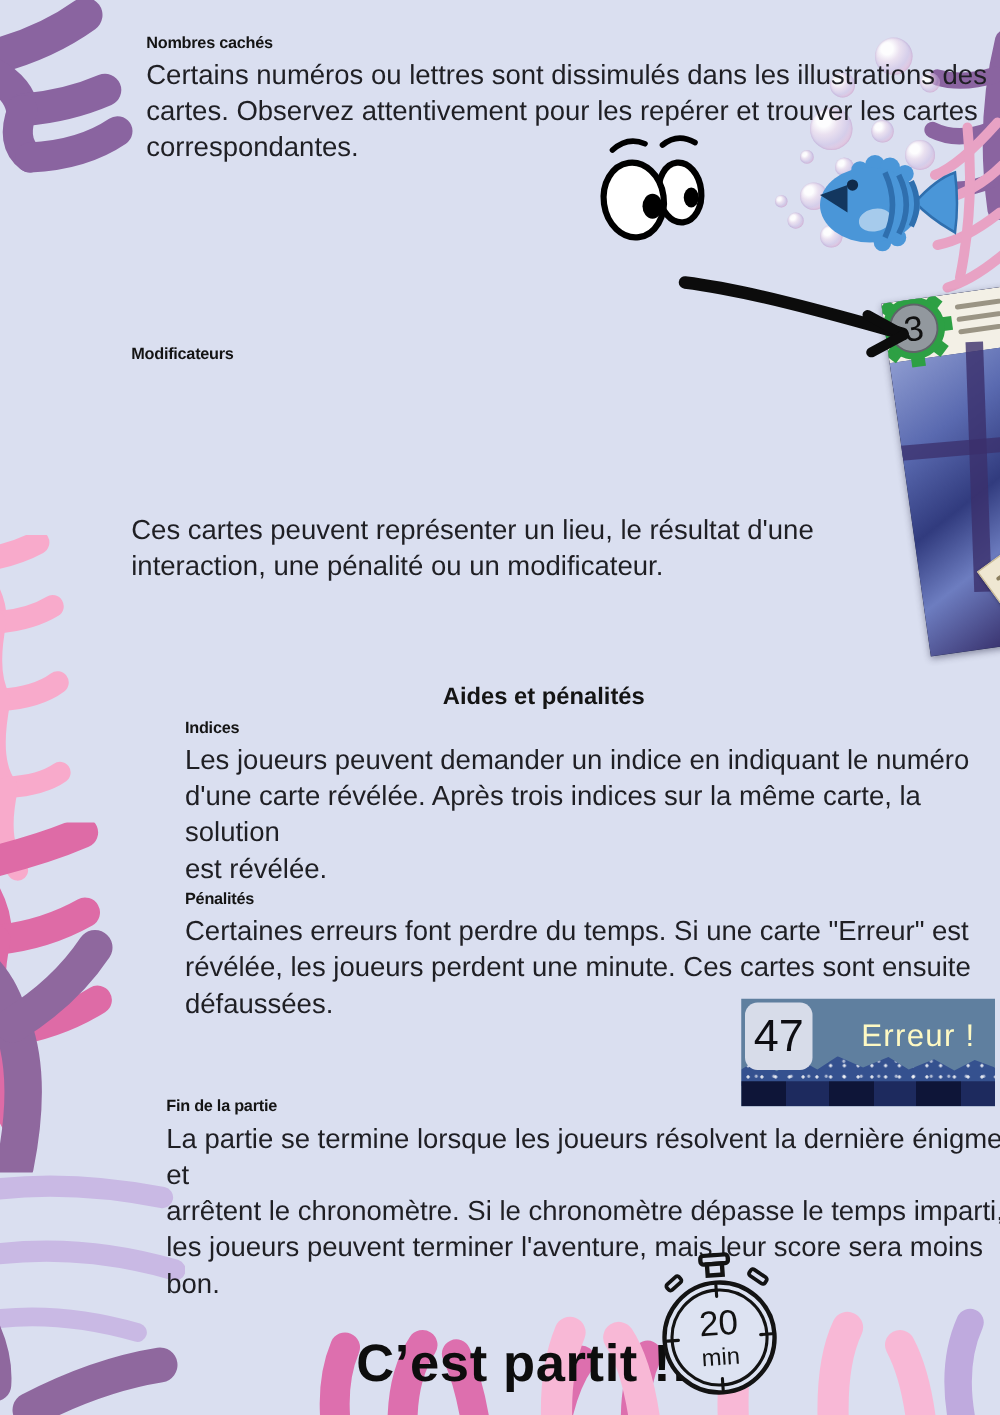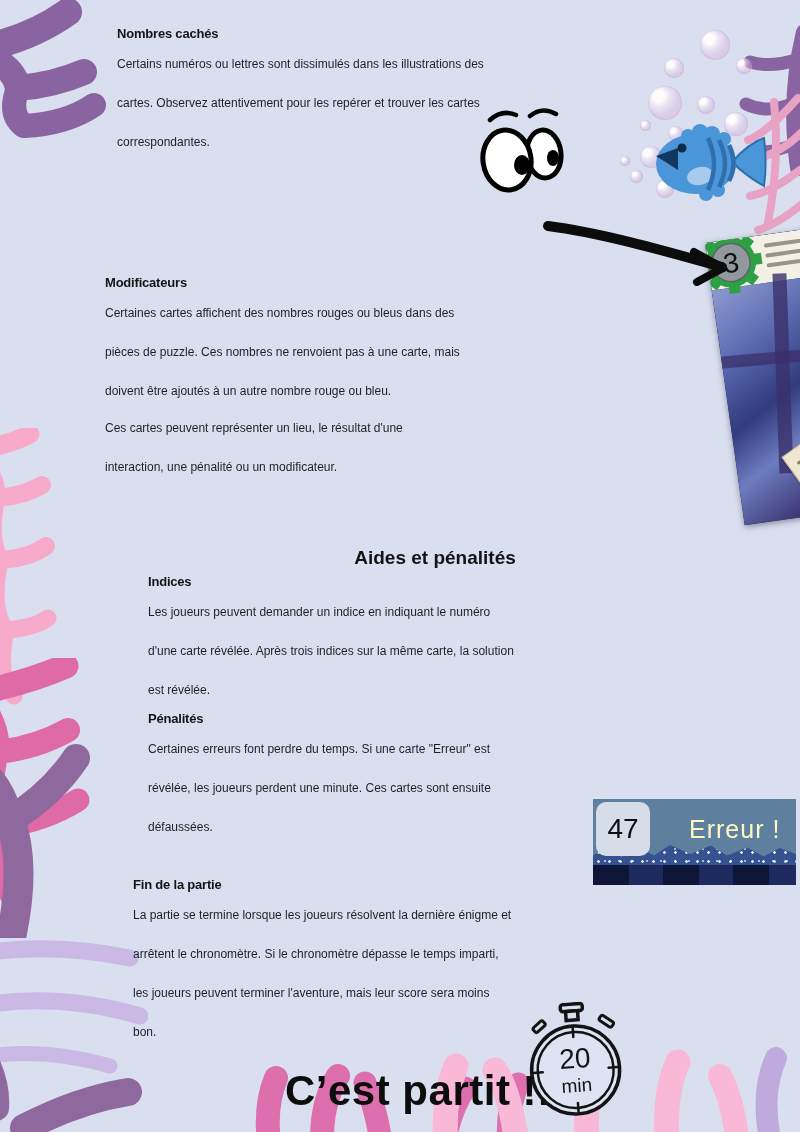--- a/index.html
+++ b/index.html
@@ -4,21 +4,21 @@
 <style>
   html,body{margin:0;padding:0;}
   body{width:800px;height:1132px;overflow:hidden;position:relative;
        font-family:"Liberation Sans","DejaVu Sans",sans-serif;}
   #page{position:absolute;inset:0;width:800px;height:1132px;background:#dadff0;overflow:hidden;}
 
   .deco{position:absolute;pointer-events:none;}
 
   .sec{position:absolute;z-index:4;}
   .sec h2{margin:0 0 4px 0;font-size:13px;font-weight:800;color:#141414;letter-spacing:-0.2px;}
-  .sec p{margin:0;font-size:12px;line-height:39px;color:#1f1f24;white-space:pre-line;}
+  .sec p{margin:0;font-size:22px;line-height:29px;color:#1f1f24;white-space:pre-line;}
   .accent-green{color:#1fb35b;}
   .accent-gray{color:#b9bdc6;}
   .center-title{position:absolute;left:105px;top:547px;width:660px;text-align:center;z-index:4;
        font-size:19px;font-weight:800;color:#141414;}
 
   .cta{position:absolute;left:285px;top:1028px;z-index:5;font-size:42px;font-weight:800;
        color:#0d0d0d;letter-spacing:0.5px;margin-top:39px;}
 
   .bubble{position:absolute;border-radius:50%;z-index:2;
     background:radial-gradient(circle at 32% 30%, rgba(255,255,255,.95) 0 16%,
@@ -31,21 +31,21 @@
        background:#5f7f9f;overflow:hidden;}
   .error-card .water{position:absolute;left:0;right:0;bottom:16px;height:30px;background:#35518f;
        background-image:radial-gradient(circle, rgba(255,255,255,.85) 1px, transparent 1.6px),
                         radial-gradient(circle, rgba(255,255,255,.6) 1px, transparent 1.5px);
        background-size:11px 9px,14px 12px;background-position:0 0,5px 4px;
        clip-path:polygon(0 55%,6% 30%,14% 60%,22% 25%,30% 55%,38% 20%,48% 50%,58% 22%,66% 55%,76% 28%,84% 58%,92% 30%,100% 50%,100% 100%,0 100%);}
   .error-card .bricks{position:absolute;left:0;right:0;bottom:0;height:20px;
        background:repeating-linear-gradient(90deg,#0e1538 0 36px,#1d2a5e 36px 70px);}
   .error-card .num{position:absolute;left:3px;top:3px;width:54px;height:54px;background:#d7dce9;
        border-radius:10px;display:flex;align-items:center;justify-content:center;
-       font-size:28px;color:#0d0d12;z-index:2;}
+       font-size:36px;color:#0d0d12;z-index:2;}
   .error-card .lbl{position:absolute;left:96px;top:16px;font-size:25px;color:#fef9c3;
        letter-spacing:1px;z-index:2;}
 
   
   .machine-card{position:absolute;left:705px;top:243px;width:190px;height:285px;z-index:3;
        transform:rotate(-8deg);transform-origin:top left;background:#20264f;
        box-shadow:0 2px 6px rgba(30,30,60,.45);overflow:hidden;}
   .machine-card .head{position:absolute;left:0;top:0;right:0;height:48px;background:#f3f0e6;
        padding:9px 8px 0 58px;box-sizing:border-box;}
   .machine-card .head .ln{height:4px;background:#9a9484;border-radius:2px;margin-bottom:6px;}
@@ -257,23 +257,20 @@
   <section class="sec" style="left:117px;top:26px;width:680px">
     <h2>Nombres cachés</h2>
     <p>Certains numéros ou lettres sont dissimulés dans les illustrations des
 cartes. Observez attentivement pour les repérer et trouver les cartes
 correspondantes.</p>
   </section>
 
 
   <section class="sec" style="left:105px;top:275px;width:680px">
     <h2>Modificateurs</h2>
-    <p>Certaines cartes affichent des nombres rouges ou bleus dans des
-pièces de puzzle. Ces nombres ne renvoient pas à une carte, mais
-doivent être ajoutés à un autre nombre rouge ou bleu.</p>
   </section>
 
   <section class="sec" style="left:105px;top:409px;width:680px">
     <p>Ces cartes peuvent représenter un lieu, le résultat d'une
 interaction, une pénalité ou un modificateur.</p>
   </section>
 
   <div class="center-title">Aides et pénalités</div>
 
   <section class="sec" style="left:148px;top:574px;width:660px">

